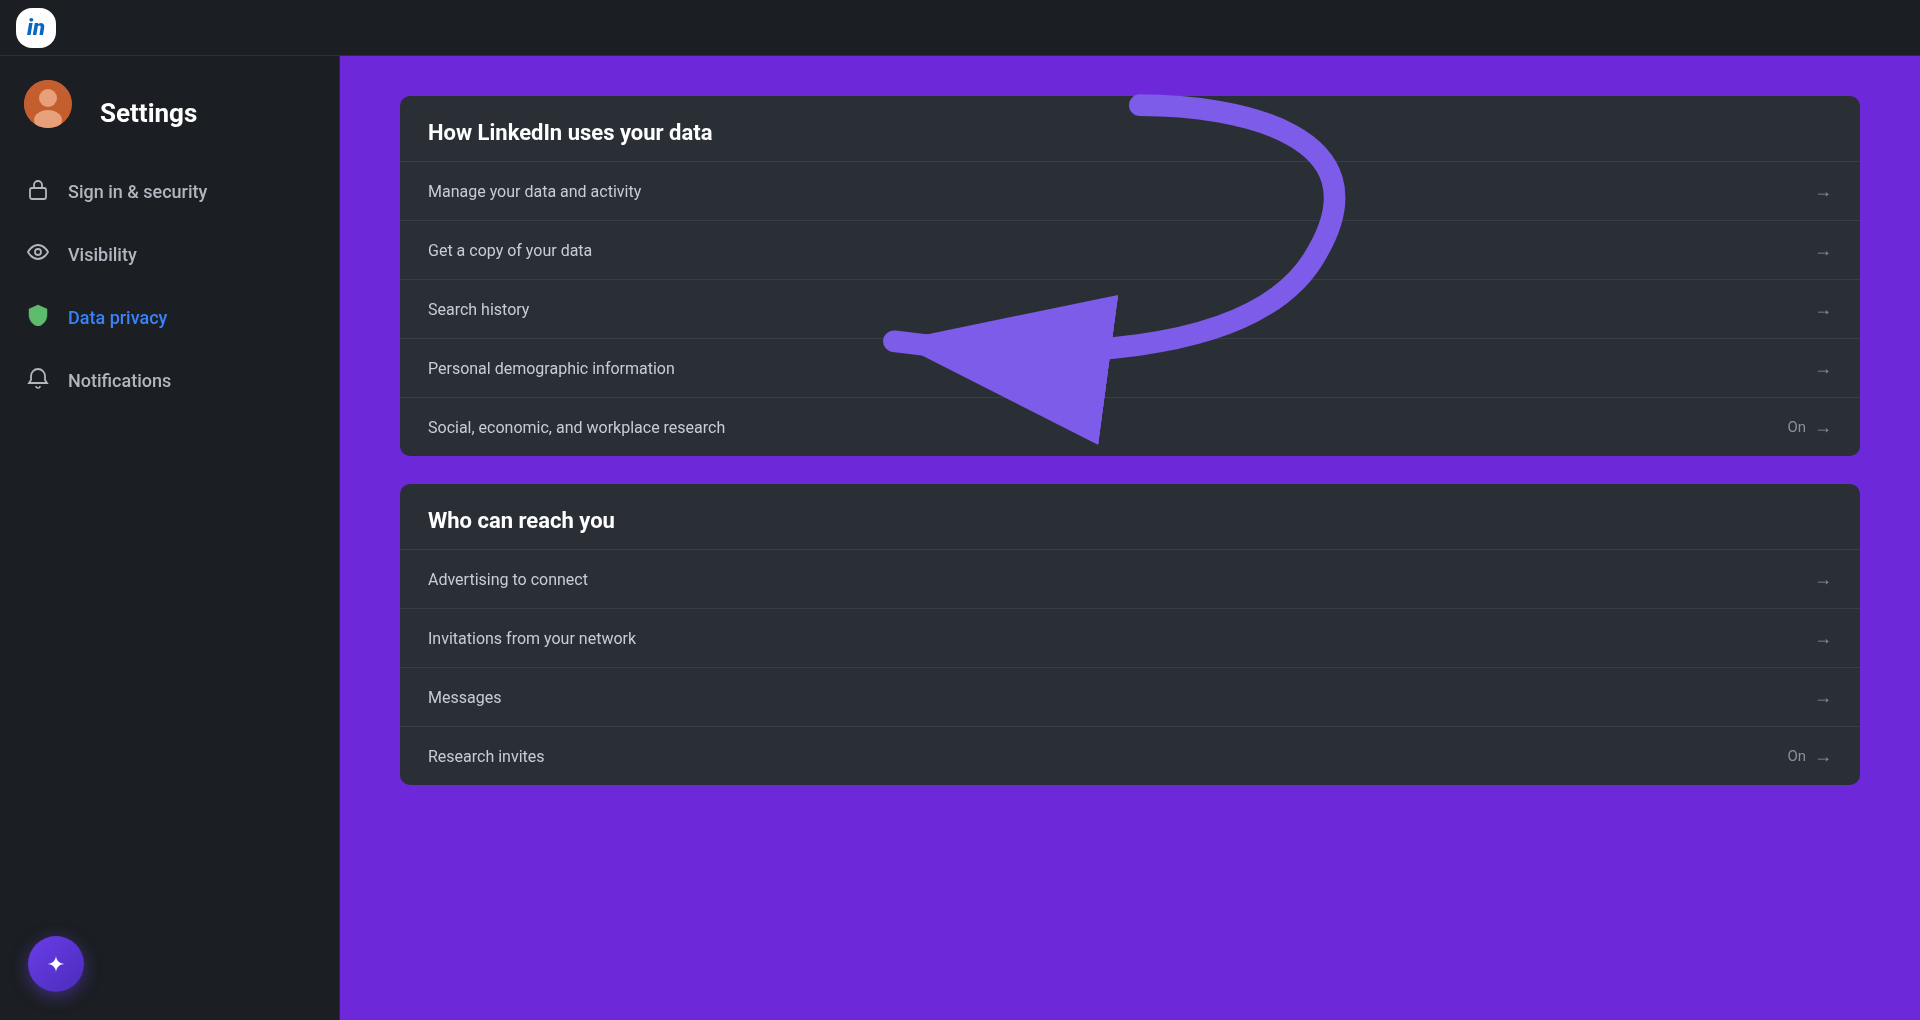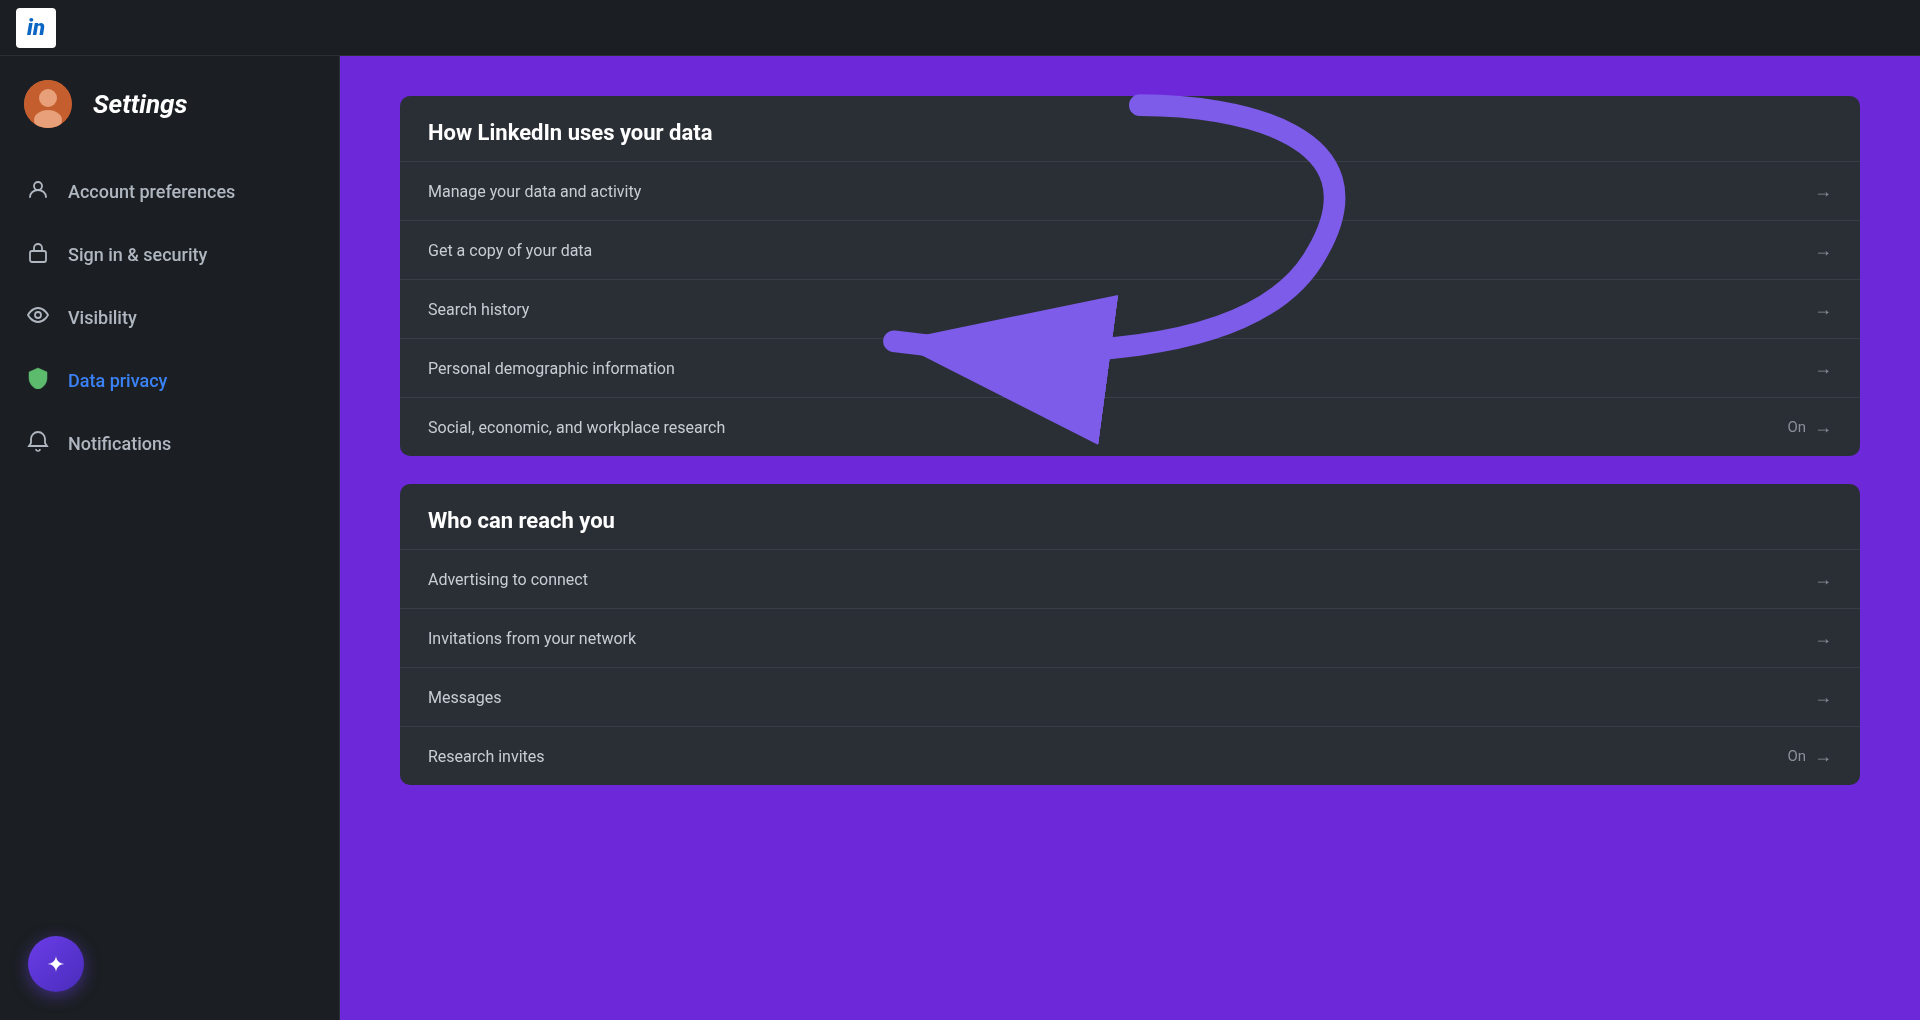--- a/index.html
+++ b/index.html
@@ -23,21 +23,21 @@
       align-items: center;
       padding: 0 16px;
       border-bottom: 1px solid #2a2f35;
       flex-shrink: 0;
     }
 
     .linkedin-logo {
       width: 40px;
       height: 40px;
       background: #fff;
-      border-radius: 4px;
+      border-radius: 16px;
       display: flex;
       align-items: center;
       justify-content: center;
       font-weight: 900;
       font-size: 22px;
       color: #0a66c2;
       font-style: italic;
     }
 
     .main-layout {
@@ -51,24 +51,23 @@
       width: 340px;
       background-color: #1b1f23;
       border-right: 1px solid #2a2f35;
       padding: 24px 0;
       flex-shrink: 0;
       overflow-y: auto;
     }
 
     .settings-header {
       display: flex;
-      align-items: center;
-      gap: 21px;
+      align-items: flex-end;
+      gap: 28px;
       padding: 0 24px 32px 24px;
-      font-style: italic;
     }
 
     .avatar {
       width: 48px;
       height: 48px;
       border-radius: 50%;
       background: linear-gradient(135deg, #e07b4a 0%, #c45e2e 50%, #8b3a1a 100%);
       display: flex;
       align-items: center;
       justify-content: center;
@@ -211,27 +210,20 @@
         <svg width="48" height="48" viewBox="0 0 48 48" xmlns="http://www.w3.org/2000/svg">
           <circle cx="24" cy="24" r="24" fill="#c45e2e"></circle>
           <circle cx="24" cy="18" r="9" fill="#e8a07a"></circle>
           <ellipse cx="24" cy="40" rx="14" ry="10" fill="#e8a07a"></ellipse>
         </svg>
       </div>
       <span class="settings-title">Settings</span>
     </div>
 
     <ul class="sidebar-nav" id="sidebar-nav-list">
-    <li class="sidebar-nav-item">
-          <span class="sidebar-icon"><svg width="22" height="22" viewBox="0 0 22 22" fill="none" xmlns="http://www.w3.org/2000/svg">
-        <circle cx="11" cy="8" r="4" stroke="#b0b7c0" stroke-width="1.8" fill="none"></circle>
-        <path d="M3 19c0-4 3.6-7 8-7s8 3 8 7" stroke="#b0b7c0" stroke-width="1.8" fill="none" stroke-linecap="round"></path>
-      </svg></span>
-          <span>Account preferences</span>
-        </li>
         <li class="sidebar-nav-item">
           <span class="sidebar-icon"><svg width="22" height="22" viewBox="0 0 22 22" fill="none" xmlns="http://www.w3.org/2000/svg">
         <rect x="3" y="10" width="16" height="11" rx="2" fill="none" stroke="#b0b7c0" stroke-width="1.8"></rect>
         <path d="M7 10V7a4 4 0 0 1 8 0v3" stroke="#b0b7c0" stroke-width="1.8" fill="none"></path>
       </svg></span>
           <span>Sign in &amp; security</span>
         </li>
         <li class="sidebar-nav-item">
           <span class="sidebar-icon"><svg width="22" height="22" viewBox="0 0 22 22" fill="none" xmlns="http://www.w3.org/2000/svg">
         <path d="M1 11s3.6-7 10-7 10 7 10 7-3.6 7-10 7-10-7-10-7z" stroke="#b0b7c0" stroke-width="1.8" fill="none"></path>

